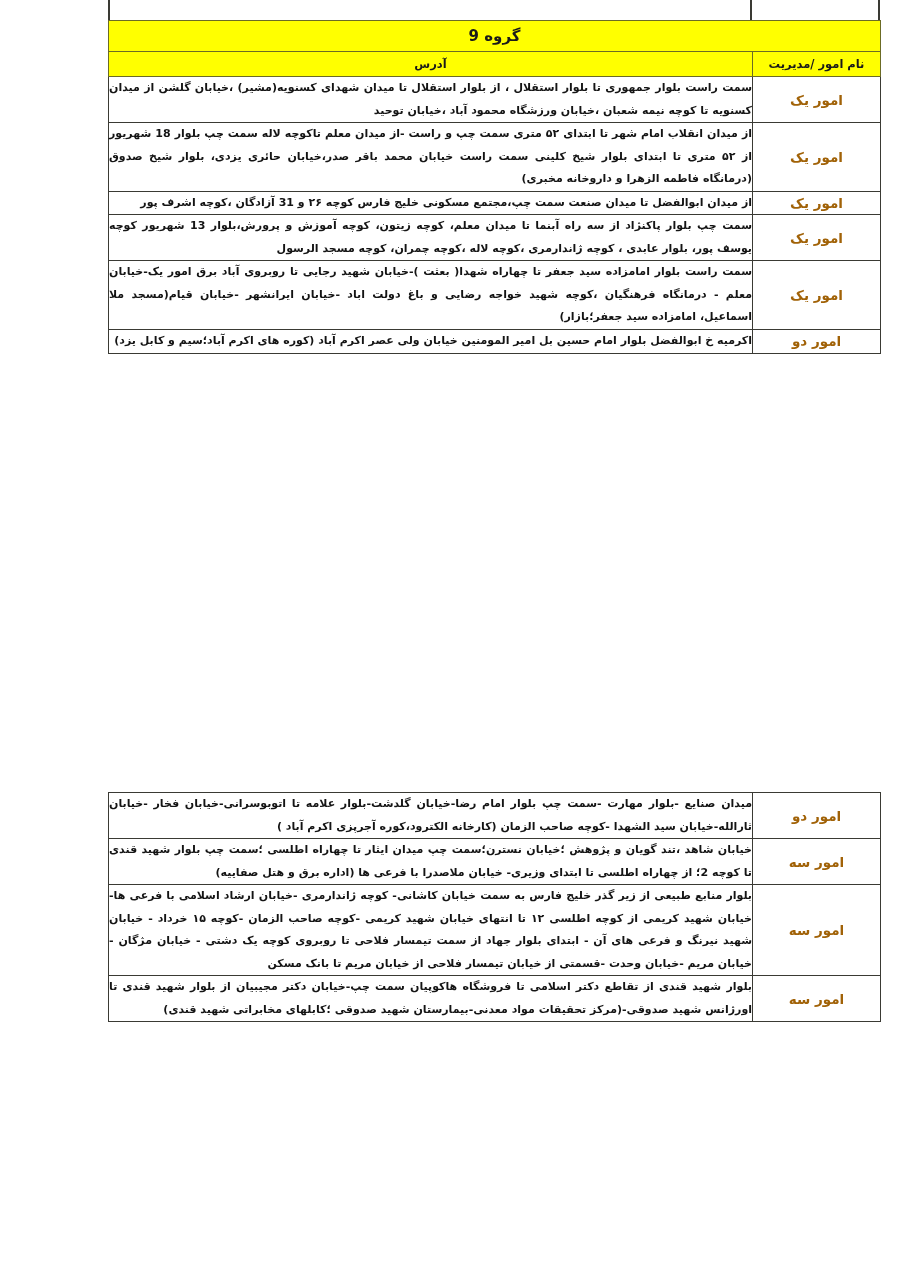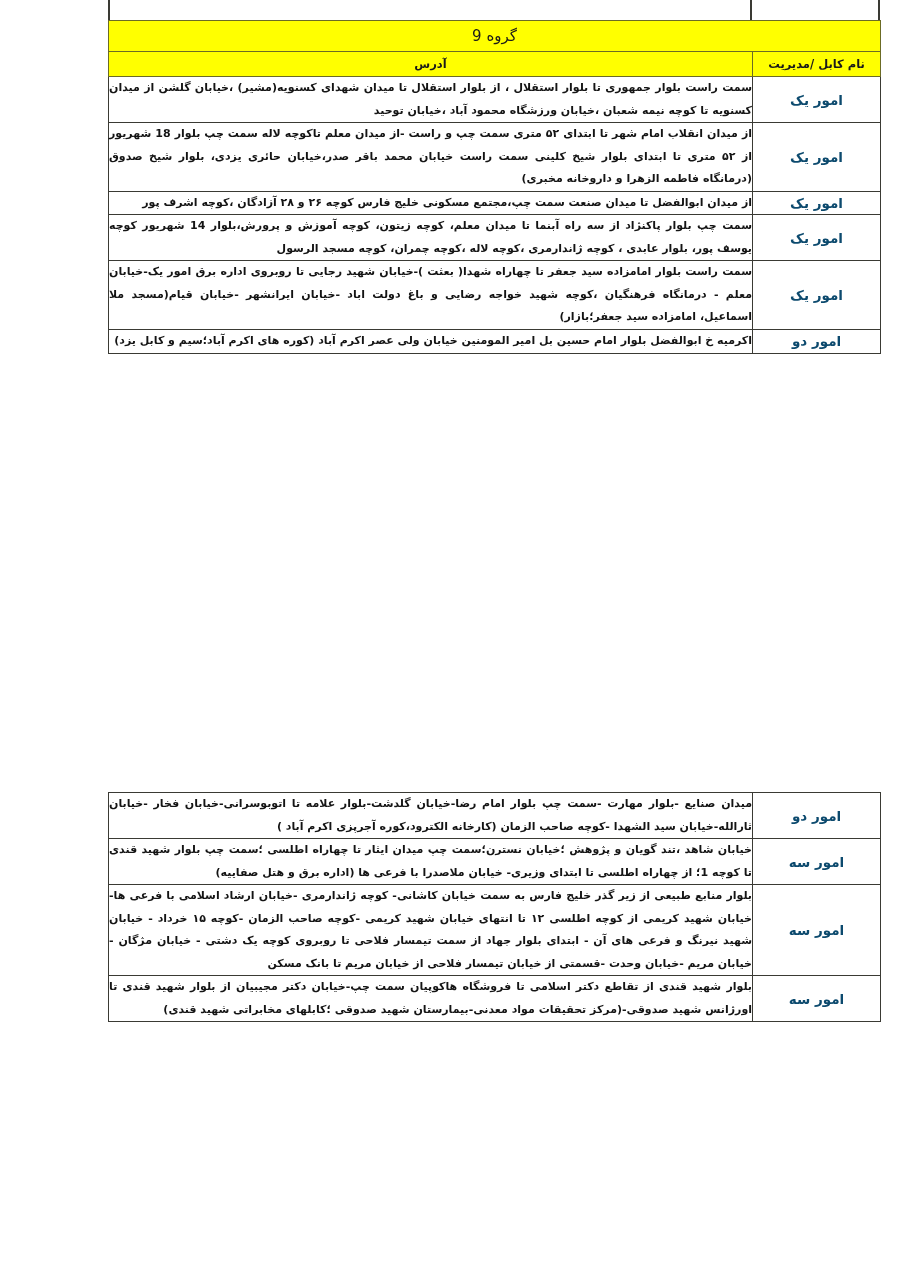--- a/index.html
+++ b/index.html
@@ -42,21 +42,21 @@
 
   
   col.col-manager { width: 128px; }
   col.col-address { width: 644px; }
 
   
   .group-banner td {
     background: #ffff00;
     border: 1.6px solid #6b6b25;
     text-align: center;
-    font-weight: normal;
+    font-weight: bold;
     font-size: 15px;
     color: #1a1a1a;
     height: 30px;
     letter-spacing: .3px;
   }
 
   
   .head-row th {
     background: #ffff00;
     border: 1.6px solid #6b6b25;
@@ -65,21 +65,21 @@
     color: #1a1a1a;
     height: 24px;
     text-align: center;
   }
 
   
   .cell-manager {
     text-align: center;
     font-size: 13.5px;
     font-weight: bold;
-    color: #0c4a6e;
+    color: #a16207;
     padding: 4px 2px;
     white-space: nowrap;
   }
   .cell-address {
     text-align: justify;
     text-align-last: right;
     font-size: 11px;
     font-weight: bold;
     color: #141414;
     line-height: 2.05;
@@ -128,64 +128,64 @@
   <table class="doc-table" id="table-one">
     <colgroup>
       <col class="col-manager">
       <col class="col-address">
     </colgroup>
     <tbody>
       <tr class="group-banner">
         <td colspan="2">گروه 9</td>
       </tr>
       <tr class="head-row">
-        <th>نام کابل /مدیریت</th>
+        <th>نام امور /مدیریت</th>
         <th>آدرس</th>
       </tr>
 
       <tr>
         <td class="cell-manager">امور یک</td>
         <td class="cell-address">سمت راست  بلوار جمهوری تا  بلوار استقلال ، از بلوار استقلال تا میدان شهدای کسنویه(مشیر) ،خیابان گلشن از میدان کسنویه تا کوچه نیمه شعبان ،خیابان  ورزشگاه محمود آباد ،خیابان توحید</td>
       </tr>
       <tr>
         <td class="cell-manager">امور یک</td>
         <td class="cell-address">از میدان انقلاب امام شهر  تا ابتدای ۵۲ متری  سمت چپ و راست -از میدان معلم تاکوچه لاله سمت چپ بلوار 18 شهریور از ۵۲ متری تا ابتدای بلوار شیخ کلینی سمت راست خیابان محمد باقر صدر،خیابان حائری یزدی، بلوار شیخ صدوق (درمانگاه فاطمه الزهرا و داروخانه مخبری)</td>
       </tr>
       <tr>
         <td class="cell-manager">امور یک</td>
-        <td class="cell-address">از میدان ابوالفضل تا میدان صنعت سمت چپ،مجتمع مسکونی خلیج فارس کوچه ۲۶ و ۲۸ آزادگان ،کوچه اشرف پور</td>
+        <td class="cell-address">از میدان ابوالفضل تا میدان صنعت سمت چپ،مجتمع مسکونی خلیج فارس کوچه ۲۶ و 31 آزادگان ،کوچه اشرف پور</td>
       </tr>
       <tr>
         <td class="cell-manager">امور یک</td>
-        <td class="cell-address">سمت چپ بلوار پاکنژاد از سه راه آبنما تا میدان معلم، کوچه زیتون، کوچه آموزش و پرورش،بلوار 14 شهریور کوچه یوسف پور، بلوار عابدی ، کوچه ژاندارمری ،کوچه لاله ،کوچه چمران، کوچه مسجد الرسول</td>
+        <td class="cell-address">سمت چپ بلوار پاکنژاد از سه راه آبنما تا میدان معلم، کوچه زیتون، کوچه آموزش و پرورش،بلوار 13 شهریور کوچه یوسف پور، بلوار عابدی ، کوچه ژاندارمری ،کوچه لاله ،کوچه چمران، کوچه مسجد الرسول</td>
       </tr>
       <tr>
         <td class="cell-manager">امور یک</td>
-        <td class="cell-address">سمت راست بلوار امامزاده سید جعفر تا چهاراه شهدا( بعثت )-خیابان شهید رجایی تا روبروی اداره برق امور یک-خیابان معلم - درمانگاه فرهنگیان ،کوچه شهید خواجه رضایی و باغ دولت اباد -خیابان ایرانشهر -خیابان قیام(مسجد ملا اسماعیل، امامزاده سید جعفر؛بازار)</td>
+        <td class="cell-address">سمت راست بلوار امامزاده سید جعفر تا چهاراه شهدا( بعثت )-خیابان شهید رجایی تا روبروی آباد برق امور یک-خیابان معلم - درمانگاه فرهنگیان ،کوچه شهید خواجه رضایی و باغ دولت اباد -خیابان ایرانشهر -خیابان قیام(مسجد ملا اسماعیل، امامزاده سید جعفر؛بازار)</td>
       </tr>
       <tr>
         <td class="cell-manager">امور دو</td>
         <td class="cell-address">اکرمیه خ ابوالفضل بلوار امام حسین بل امیر المومنین خیابان ولی عصر اکرم آباد (کوره های اکرم آباد؛سیم و کابل یزد)</td>
       </tr>
     </tbody>
   </table>
 
   <table class="doc-table clip-bottom" id="table-two">
     <colgroup>
       <col class="col-manager">
       <col class="col-address">
     </colgroup>
     <tbody>
       <tr>
         <td class="cell-manager">امور دو</td>
         <td class="cell-address">میدان صنایع -بلوار مهارت -سمت چپ بلوار امام رضا-خیابان گلدشت-بلوار علامه تا اتوبوسرانی-خیابان فخار -خیابان ثارالله-خیابان سید الشهدا -کوچه صاحب الزمان  (کارخانه الکترود،کوره آجرپزی اکرم آباد )</td>
       </tr>
       <tr>
         <td class="cell-manager">امور سه</td>
-        <td class="cell-address">خیابان شاهد ،تند گویان و پژوهش ؛خیابان نسترن؛سمت چپ میدان ایثار تا چهاراه اطلسی ؛سمت چپ بلوار شهید قندی تا کوچه 1؛ از چهاراه اطلسی تا ابتدای وزیری- خیابان ملاصدرا با فرعی ها (اداره برق و هتل صفاییه)</td>
+        <td class="cell-address">خیابان شاهد ،تند گویان و پژوهش ؛خیابان نسترن؛سمت چپ میدان ایثار تا چهاراه اطلسی ؛سمت چپ بلوار شهید قندی تا کوچه 2؛ از چهاراه اطلسی تا ابتدای وزیری- خیابان ملاصدرا با فرعی ها (اداره برق و هتل صفاییه)</td>
       </tr>
       <tr>
         <td class="cell-manager">امور سه</td>
         <td class="cell-address">بلوار منابع طبیعی از زیر گذر خلیج فارس  به سمت  خیابان کاشانی- کوچه  ژاندارمری -خیابان ارشاد اسلامی با فرعی ها- خیابان شهید کریمی از کوچه اطلسی ۱۲ تا انتهای خیابان شهید کریمی -کوچه صاحب الزمان -کوچه ۱۵ خرداد - خیابان شهید نیرنگ  و فرعی های آن - ابتدای بلوار جهاد از سمت تیمسار فلاحی تا  روبروی کوچه یک دشتی - خیابان مژگان - خیابان مریم  -خیابان وحدت -قسمتی از خیابان تیمسار فلاحی از خیابان مریم  تا بانک مسکن</td>
       </tr>
       <tr>
         <td class="cell-manager">امور سه</td>
         <td class="cell-address">بلوار شهید قندی از تقاطع  دکتر اسلامی تا فروشگاه هاکوپیان سمت چپ-خیابان دکتر مجیبیان از بلوار شهید قندی تا اورژانس شهید صدوقی-(مرکز تحقیقات مواد معدنی-بیمارستان شهید صدوقی ؛کابلهای مخابراتی شهید قندی)</td>
       </tr>
     </tbody>

